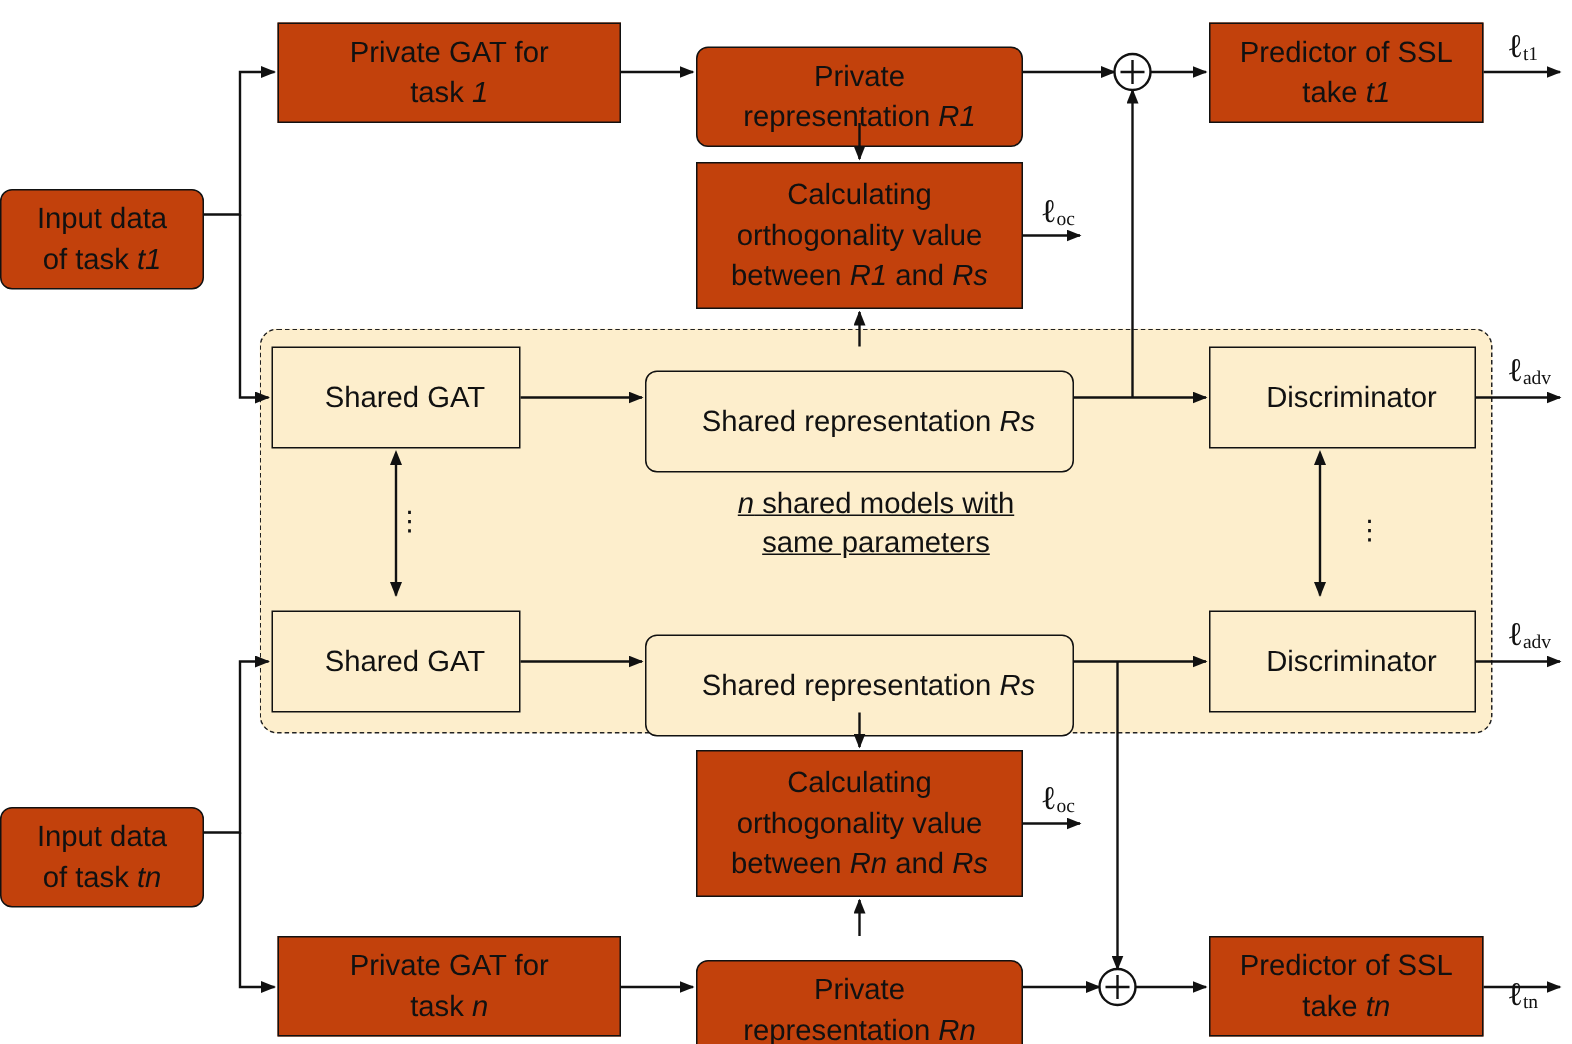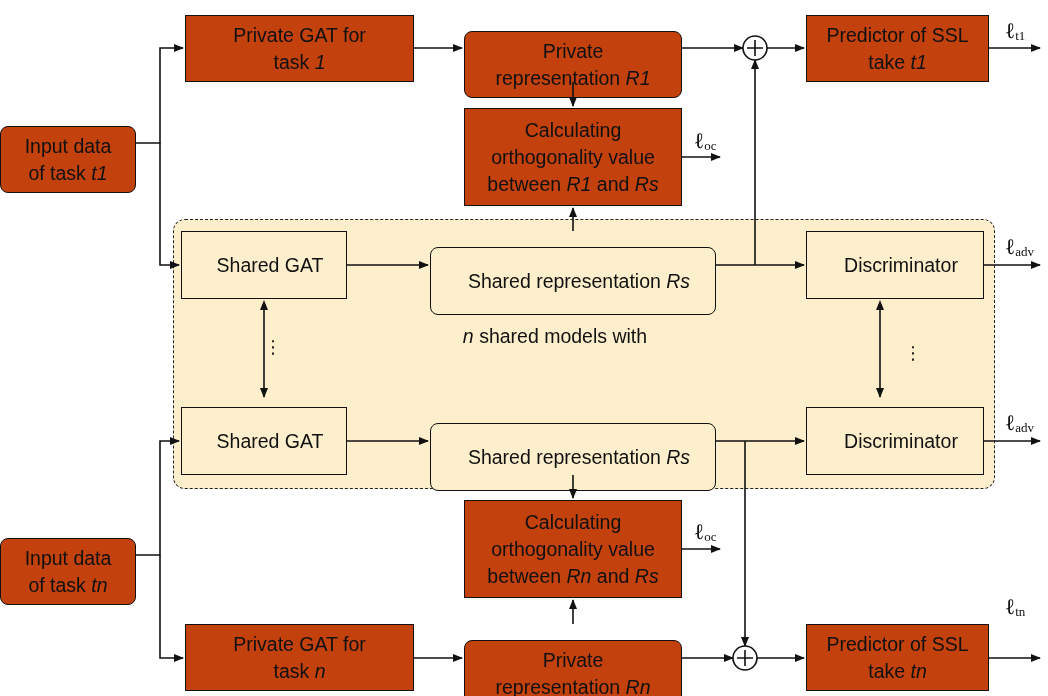--- a/index.html
+++ b/index.html
@@ -89,29 +89,30 @@
 
   <div class="box" style="left:806px;top:15px;width:183px;height:67px;">
     <div><span>Predictor of SSL</span><br>
       <span>take </span><i>t1</i></div>
   </div>
   <div class="box" style="left:806px;top:624px;width:183px;height:67px;">
     <div><span>Predictor of SSL</span><br>
       <span>take </span><i>tn</i></div>
   </div>
 
-  <div class="label" style="left:412px;top:323px;width:286px;">
+  <div class="label" style="left:441px;top:323px;width:286px;text-decoration:underline;">
     <i>n</i><span> shared models with</span><br>
+    <span>same parameters</span>
   </div>
 
   <div class="dots" style="left:264px;top:344px;">⋮</div>
   <div class="dots" style="left:904px;top:350px;">⋮</div>
 
   <div class="loss" style="left:1006px;top:20px;"><span>ℓ</span><sub>t1</sub></div>
-  <div class="loss" style="left:1006px;top:596px;"><span>ℓ</span><sub>tn</sub></div>
+  <div class="loss" style="left:1006px;top:652px;"><span>ℓ</span><sub>tn</sub></div>
   <div class="loss" style="left:695px;top:130px;"><span>ℓ</span><sub>oc</sub></div>
   <div class="loss" style="left:695px;top:521px;"><span>ℓ</span><sub>oc</sub></div>
   <div class="loss" style="left:1006px;top:236px;"><span>ℓ</span><sub>adv</sub></div>
   <div class="loss" style="left:1006px;top:412px;"><span>ℓ</span><sub>adv</sub></div>
 
   <svg id="wires" width="1048" height="696" viewBox="0 0 1048 696">
     <defs>
       <marker id="ah" markerWidth="10" markerHeight="8" refX="9" refY="4" orient="auto" markerUnits="userSpaceOnUse">
         <path d="M0,0 L10,4 L0,8 z" fill="#111"></path>
       </marker>

